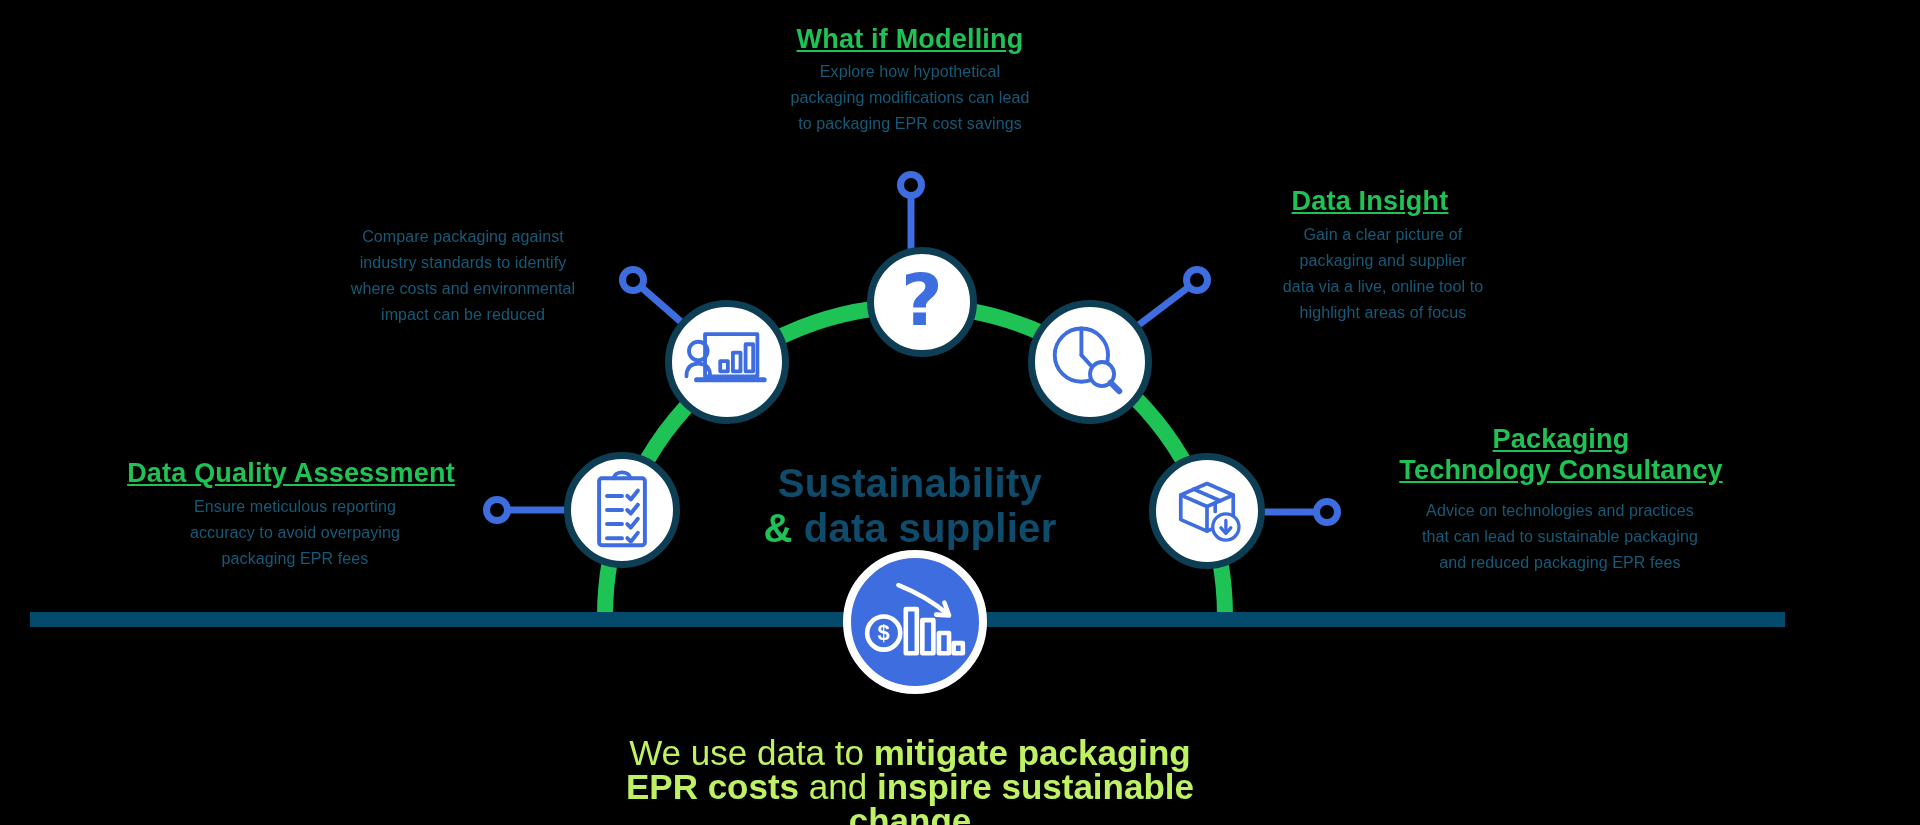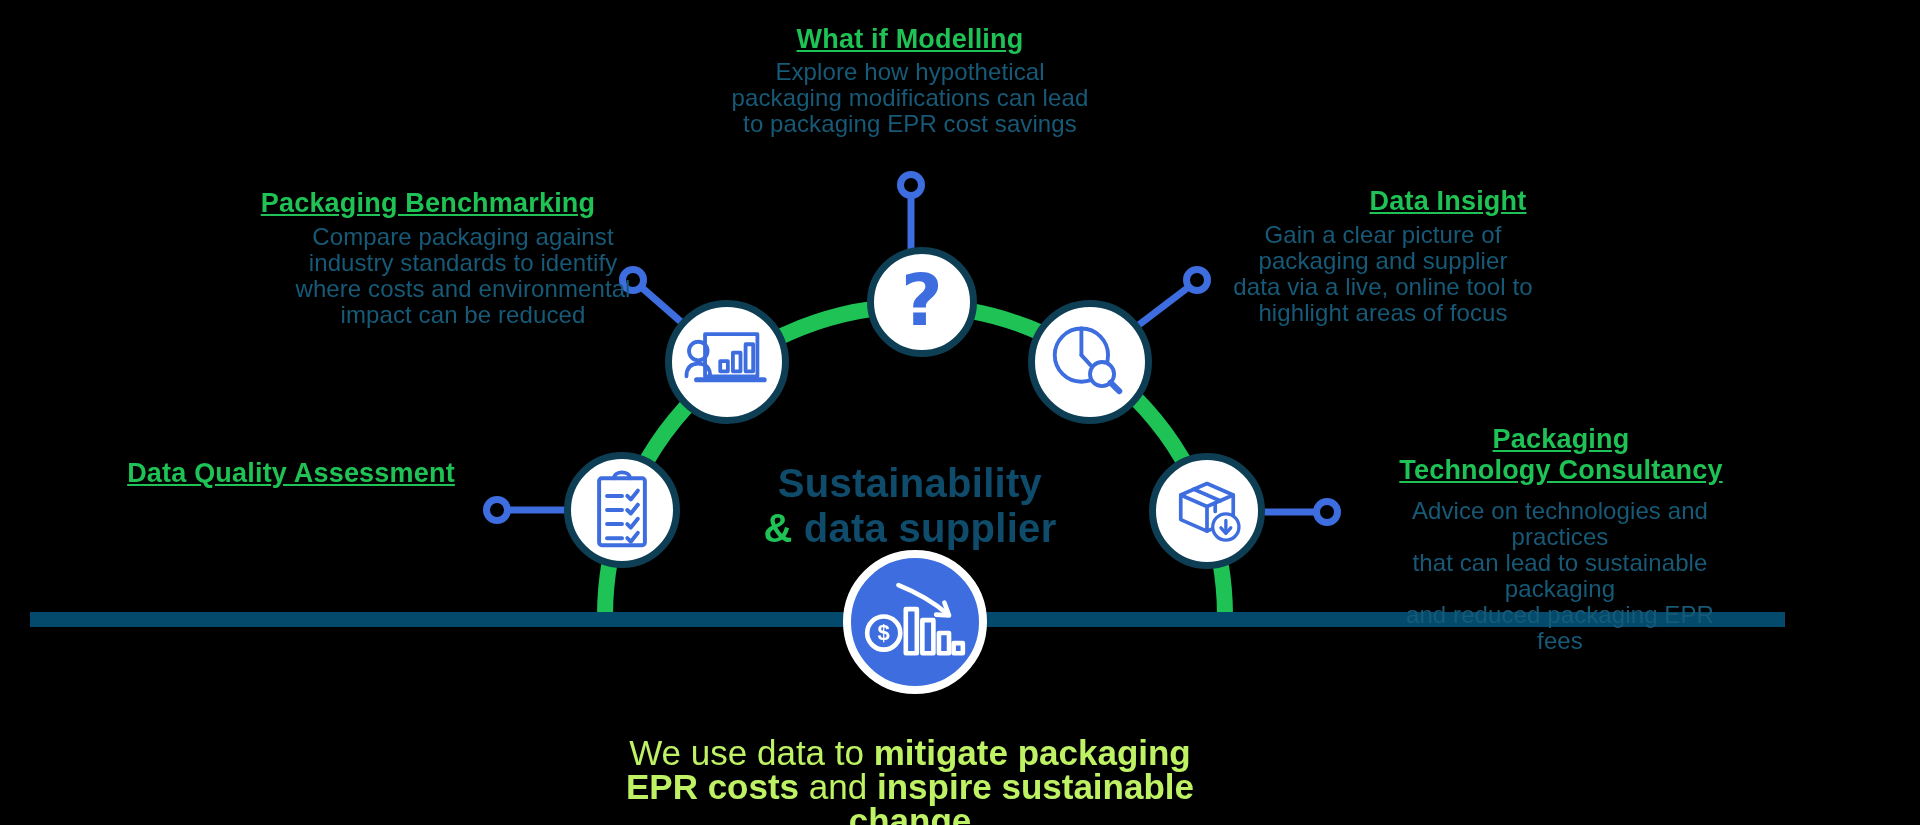--- a/index.html
+++ b/index.html
@@ -7,21 +7,21 @@
     position:relative;width:1920px;height:825px;background:#000;overflow:hidden;
     font-family:"Liberation Sans",sans-serif;
   }
   .base-svg{position:absolute;left:0;top:0;}
   .txt{position:absolute;transform:translateX(-50%);text-align:center;}
   .node-title{
     color:#1ec255;font-size:27px;font-weight:700;line-height:31px;
     white-space:pre-line;letter-spacing:.2px;text-decoration:underline;
   }
   .node-body{
-    color:#175a78;font-size:24px;font-weight:400;line-height:26px;
+    color:#175a78;font-size:16px;font-weight:400;line-height:26px;
     white-space:pre-line;letter-spacing:.1px;
   }
   .center-title{
     color:#0f4c6b;font-size:40px;font-weight:700;line-height:45px;letter-spacing:.3px;margin-top:37px;
   }
   .center-title .amp{color:#1ec255;}
   .center-title .rest{margin-left:11px;}
   .footer-text{
     color:#bef264;font-size:35px;font-weight:400;line-height:34px;width:600px;
   }
@@ -144,33 +144,35 @@
       </g>
       <text x="22" y="70" text-anchor="middle" fill="#ffffff" font-size="24" font-weight="700" font-family="Liberation Sans, sans-serif">$</text>
     </svg>
   </div>
 
   <div class="txt node-title" style="left:910px;top:24px;">What if Modelling</div>
   <div class="txt node-body" style="left:910px;top:59px;">Explore how hypothetical
 packaging modifications can lead
 to packaging EPR cost savings</div>
 
-  <div class="txt node-title" style="left:428px;top:188px;">Packaging Benchmarking</div>
   <div class="txt node-body" style="left:425px;top:224px;margin-left:38px;">Compare packaging against
 industry standards to identify
 where costs and environmental
 impact can be reduced</div>
 
-  <div class="txt node-title" style="left:1448px;top:186px;">Data Insight</div>
+  <div class="txt node-title" style="left:1370px;top:186px;">Data Insight</div>
   <div class="txt node-body" style="left:1383px;top:222px;">Gain a clear picture of
 packaging and supplier
 data via a live, online tool to
 highlight areas of focus</div>
 
   <div class="txt node-title" style="left:291px;top:458px;">Data Quality Assessment</div>
+  <div class="txt node-body" style="left:295px;top:494px;">Ensure meticulous reporting
+accuracy to avoid overpaying
+packaging EPR fees</div>
 
   <div class="txt node-body" style="left:1560px;top:498px;">Advice on technologies and practices
 that can lead to sustainable packaging
 and reduced packaging EPR fees</div>
   <div class="txt node-title" style="left:1561px;top:424px;">Packaging
 Technology Consultancy</div>
 
   <div class="txt center-title" style="left:910px;top:424px;">
     <div>Sustainability</div>
     <div><span class="amp">&amp;</span><span class="rest">data supplier</span></div>

